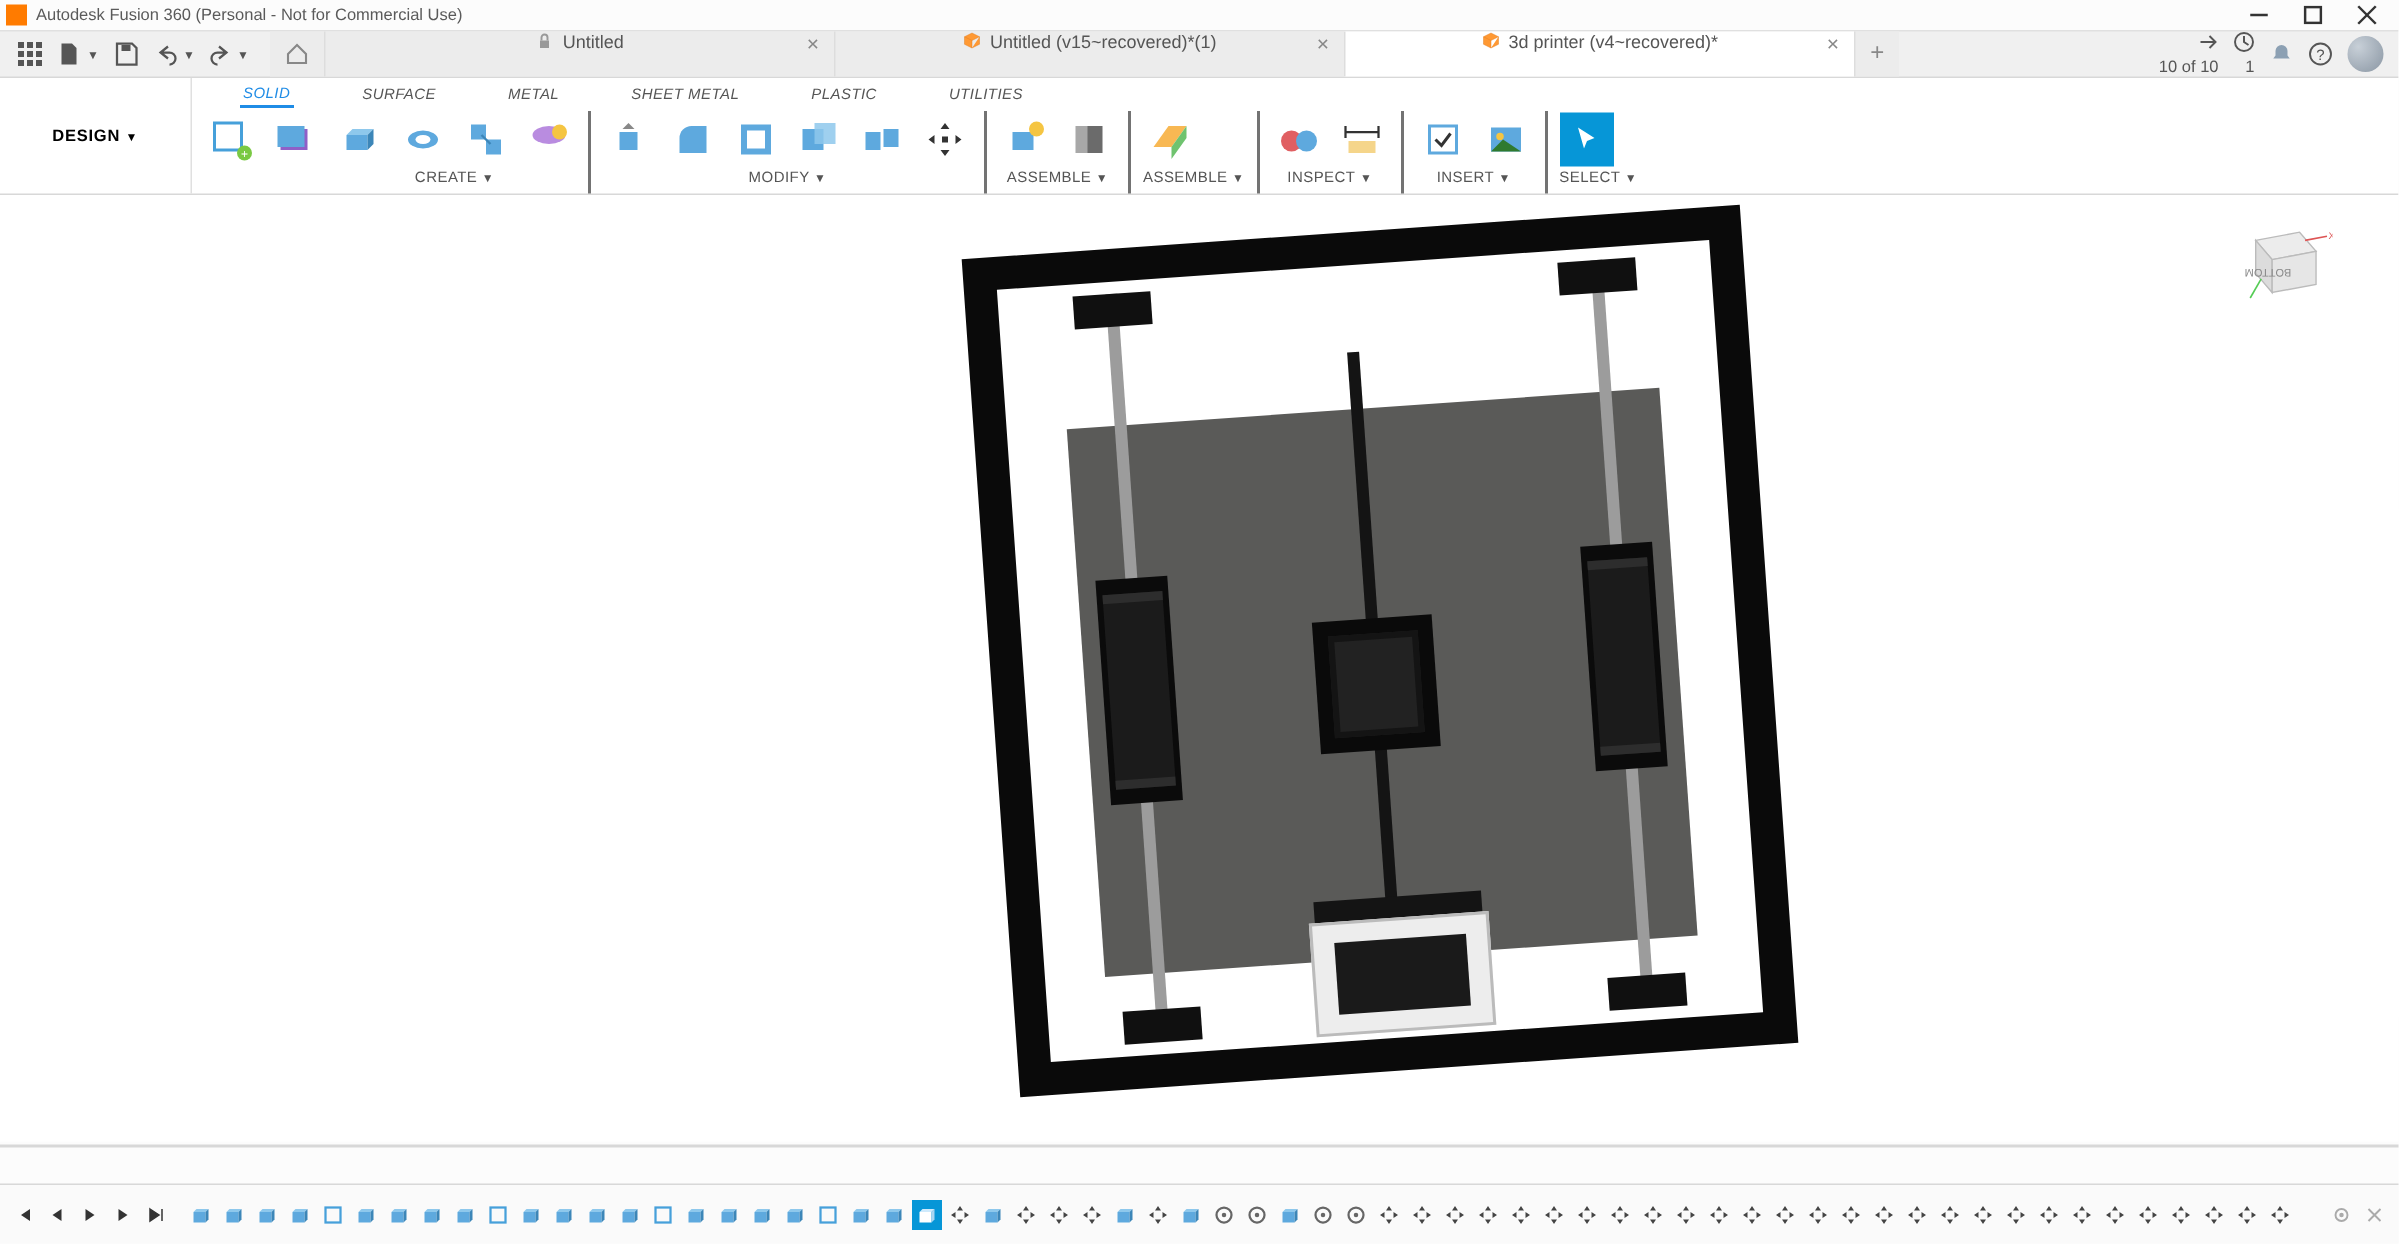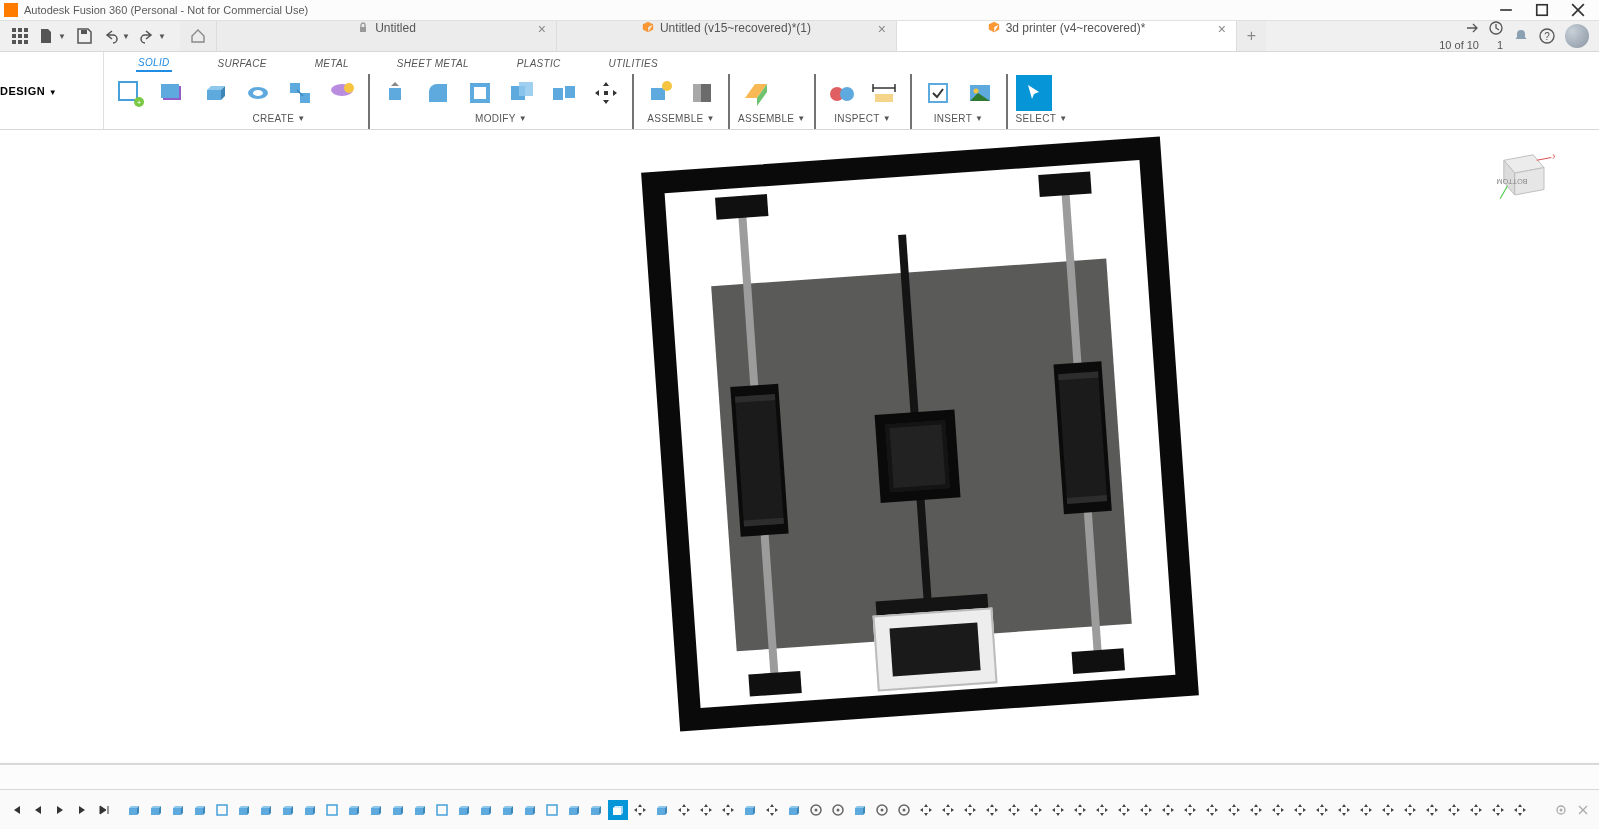--- a/index.html
+++ b/index.html
@@ -24,21 +24,21 @@
 .tab.active { background: #ffffff; }
 .tab .close { position: absolute; right: 10px; font-size: 14px; color: #888; }
 .tab .cube-icon { width: 12px; height: 12px; }
 .tab-plus { width: 30px; display: flex; align-items: center; justify-content: center; color: #888; font-size: 16px; background: #ececec; border-left: 1px solid #ddd; }
 .right-status { display: flex; align-items: center; gap: 10px; padding: 0 10px; font-size: 11px; color: #555; }
 .status-item { display: flex; align-items: flex-end; gap: 4px; flex-direction: column; }
 .avatar { width: 24px; height: 24px; border-radius: 50%; background: radial-gradient(circle at 30% 30%, #c8d0d8, #8a96a3); }
 
 
 .ribbon { height: 78px; background: #ffffff; border-bottom: 1px solid #d8d8d8; display: flex; align-items: stretch; }
-.ribbon-left { width: 104px; border-right: 1px solid #e0e0e0; display: flex; align-items: center; justify-content: flex-start; }
+.ribbon-left { width: 128px; border-right: 1px solid #e0e0e0; display: flex; align-items: center; justify-content: center; }
 .design-dd { font-size: 11px; font-weight: 600; letter-spacing: 0.5px; }
 .ribbon-main { flex: 1; display: flex; flex-direction: column; }
 .subtabs { height: 22px; display: flex; align-items: center; gap: 44px; padding-left: 32px; font-size: 10px; letter-spacing: 0.3px; color: #555; font-style: italic; }
 .subtab { padding: 2px 2px; }
 .subtab.active { color: #1f8ce6; border-bottom: 2px solid #1f8ce6; }
 .toolgroups { flex: 1; display: flex; align-items: stretch; }
 .toolgroup { border-right: 2px solid #737373; display: flex; flex-direction: column; padding: 0 8px 4px 8px; }
 .tg-icons { flex: 1; display: flex; align-items: center; gap: 6px; }
 .tool-ico { width: 36px; height: 36px; display: flex; align-items: center; justify-content: center; }
 .tool-ico.sel { background: #0696d7; }

